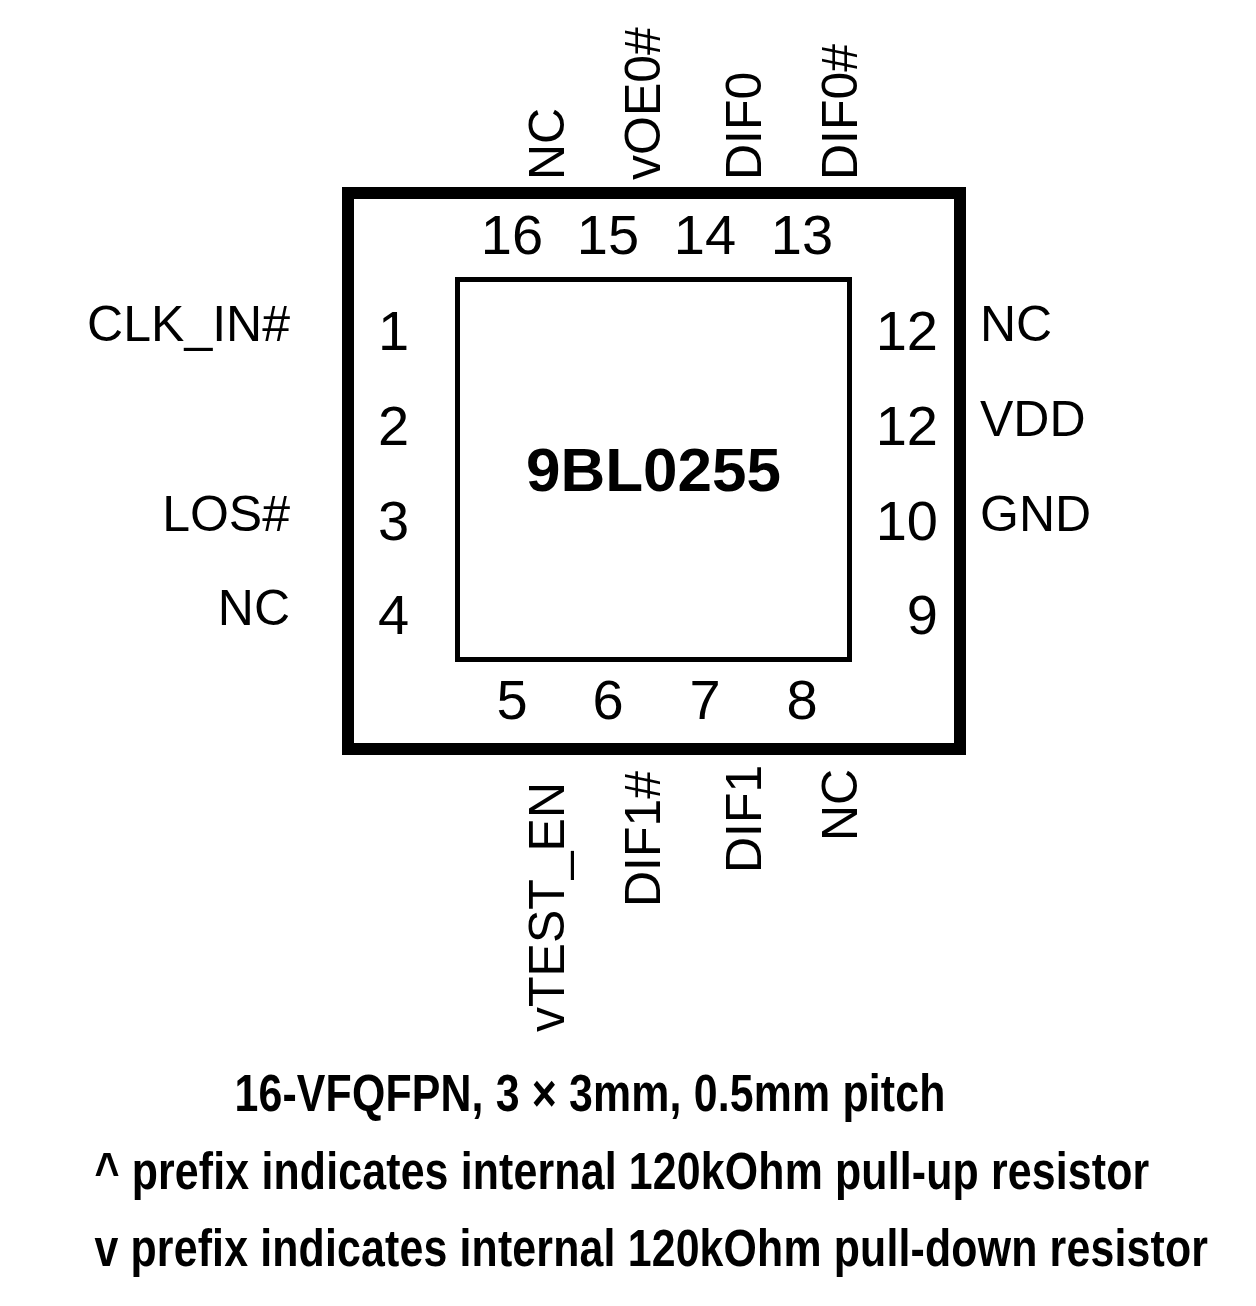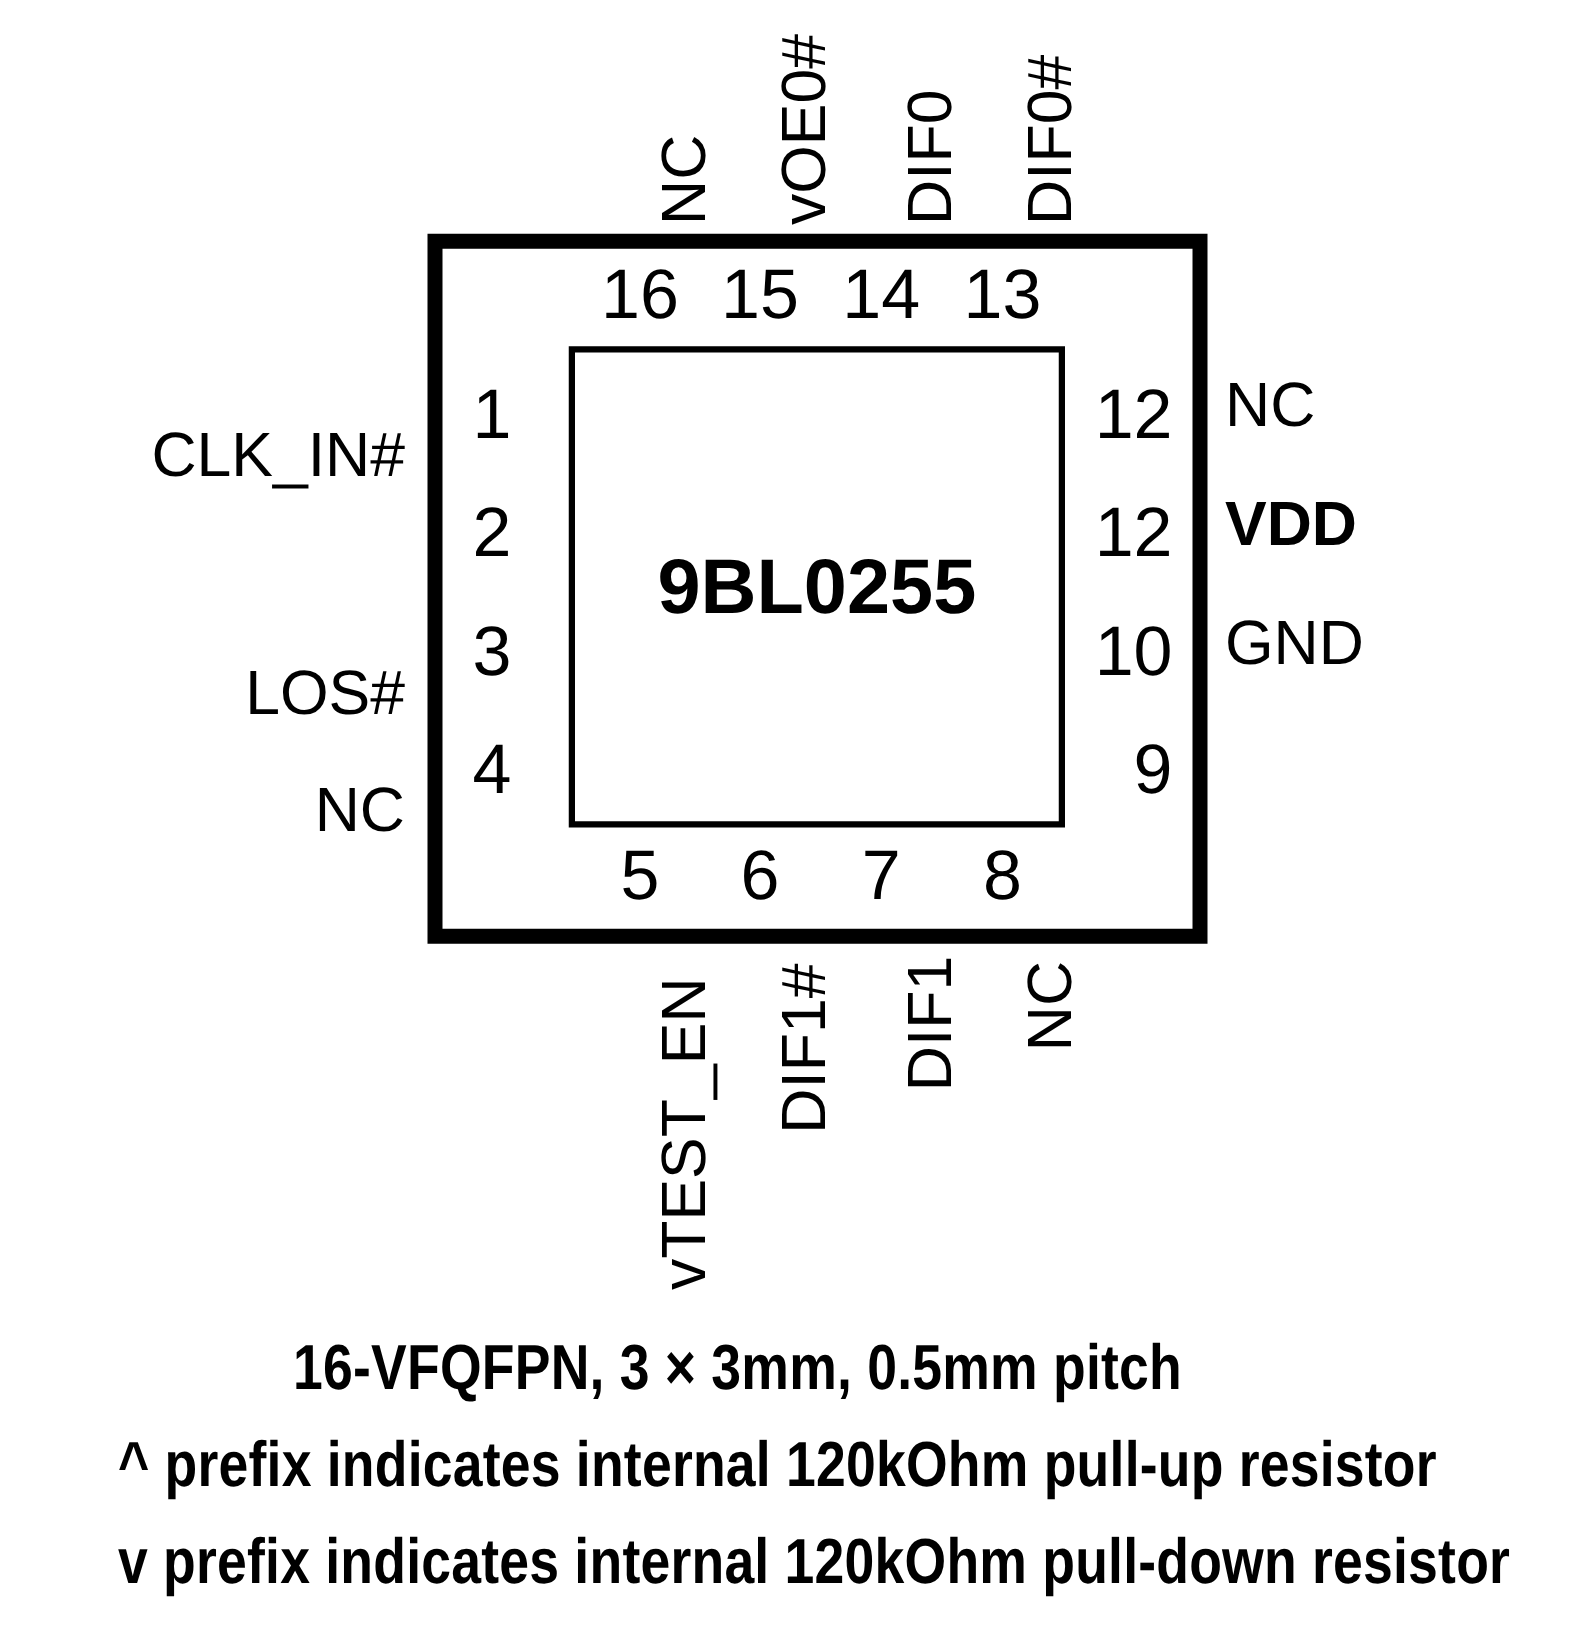--- a/index.html
+++ b/index.html
@@ -83,21 +83,21 @@
   
   .pin-num.right{ left: 866px; width: 72px; text-align: right; }
 
   
   .side-label {
     position: absolute;
     font-size: 50px;
     line-height: 1;
     white-space: nowrap;
   }
-  .side-label.l { right: 932px; text-align: left; margin-top: 40px; }
+  .side-label.l { right: 966px; text-align: left; }
   .side-label.r { left: 980px;  text-align: left; }
 
   
   .vert-label {
     position: absolute;
     font-size: 50px;
     line-height: 1;
     white-space: nowrap;
     transform-origin: 0 0;
     transform: rotate(-90deg);
@@ -129,21 +129,21 @@
   <div class="vert-label" style="left:522px; top:180px;">NC</div>
   <div class="vert-label" style="left:618px; top:180px;">vOE0#</div>
   <div class="vert-label" style="left:719px; top:180px;">DIF0</div>
   <div class="vert-label" style="left:815px; top:180px;">DIF0#</div>
 
   <div class="side-label l" style="top:299px;">CLK_IN#</div>
   <div class="side-label l" style="top:489px;">LOS#</div>
   <div class="side-label l" style="top:583px;">NC</div>
 
   <div class="side-label r" style="top:299px;">NC</div>
-  <div class="side-label r" style="top:394px;font-weight:bold;">VDD</div>
+  <div class="side-label r" style="top:394px;">VDD</div>
   <div class="side-label r" style="top:489px;">GND</div>
 
   <div class="vert-label" style="left:522px; top:1032px;">vTEST_EN</div>
   <div class="vert-label" style="left:618px; top:907px;">DIF1#</div>
   <div class="vert-label" style="left:719px; top:873px;">DIF1</div>
   <div class="vert-label" style="left:815px; top:841px;">NC</div>
 
   <div class="pkg-outer"></div>
   <div class="pkg-inner"></div>
 

